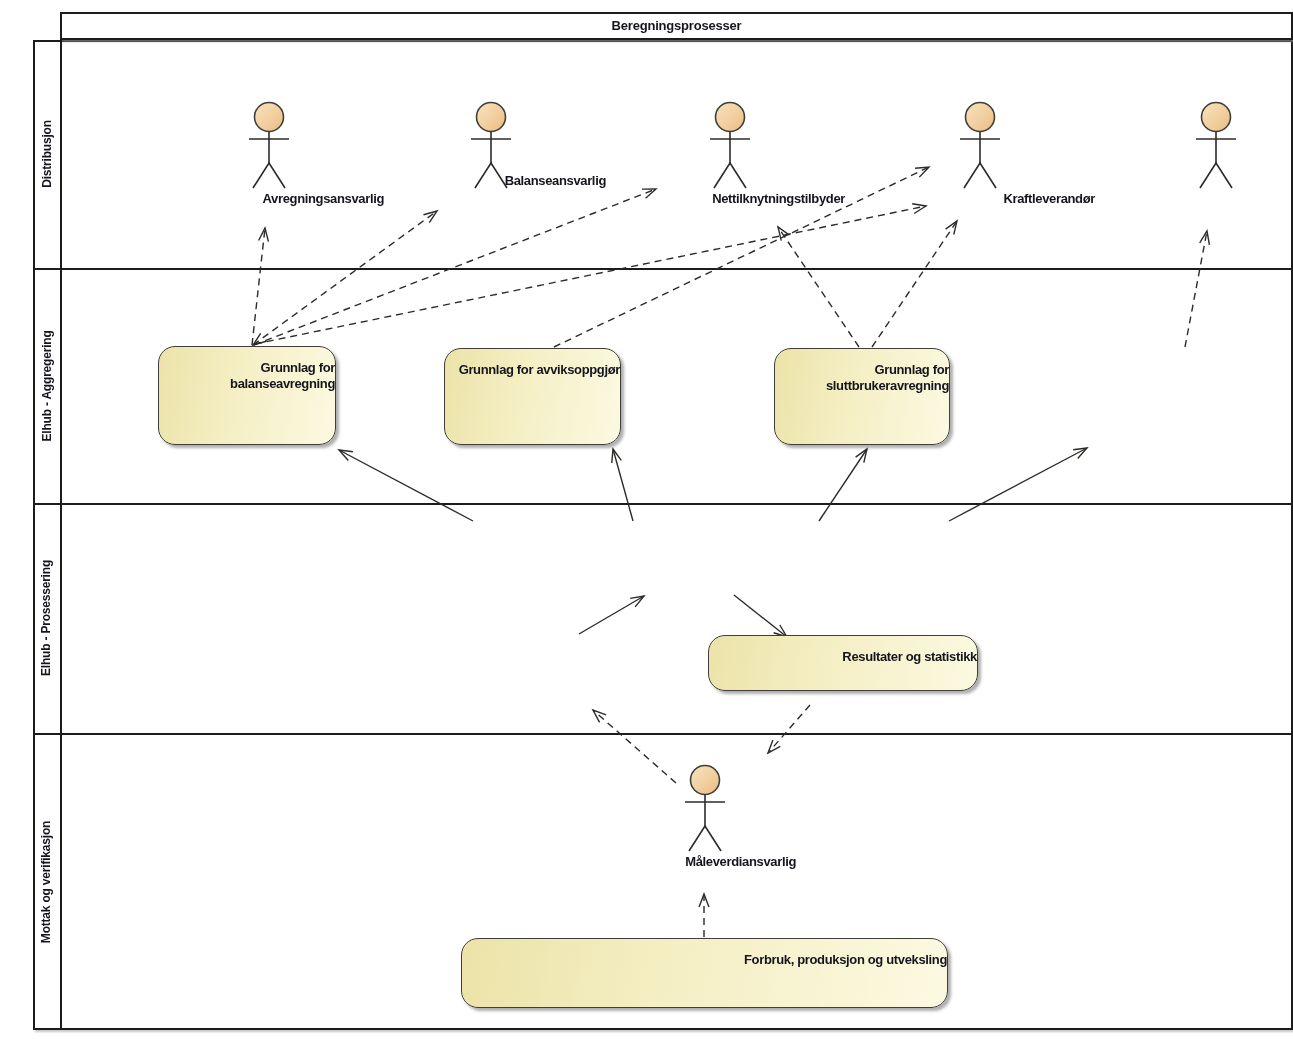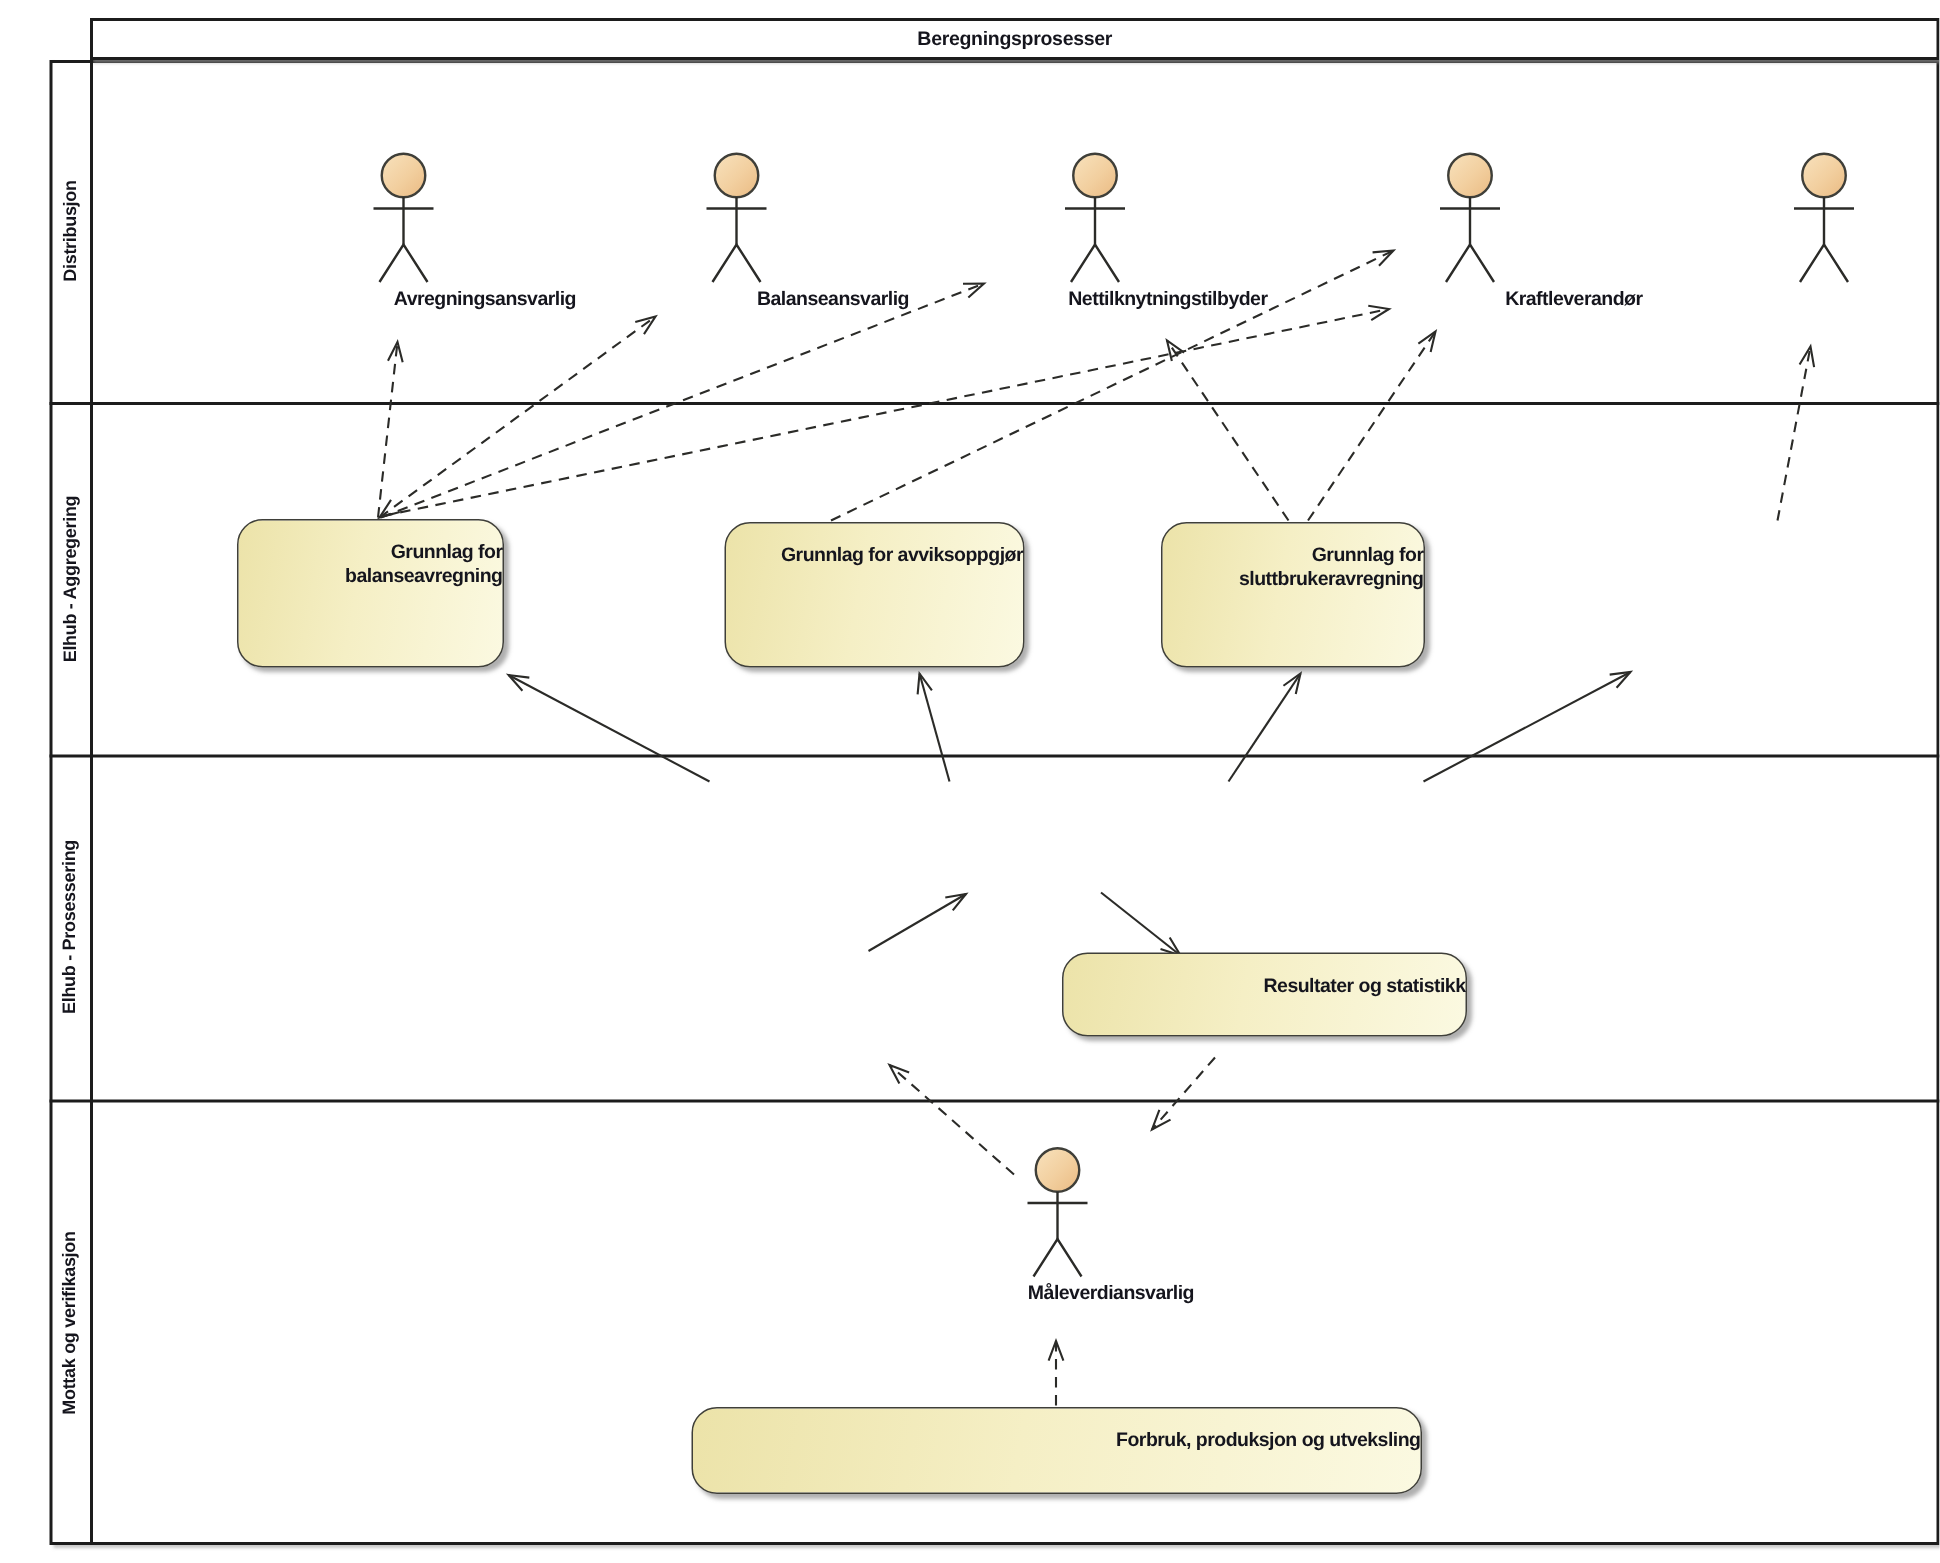--- a/index.html
+++ b/index.html
@@ -178,24 +178,24 @@
         <g stroke="#2b2b28" stroke-width="1.6" fill="none">
           <circle cx="684" cy="780" r="14.5" fill="url(#headGrad)" stroke="#3f3f39"></circle>
           <line x1="684" y1="794.5" x2="684" y2="826"></line>
           <line x1="664" y1="802" x2="704" y2="802"></line>
           <polyline points="668,851 684,826 700,851"></polyline>
         </g>
       </g>
   </svg>
 <div class="node-box" style="left: 137px; top: 346px; width: 178px; height: 99px;">Grunnlag for
 balanseavregning</div>
-    <div class="node-box" style="left: 462px; top: 348px; width: 200px; height: 97px;">Grunnlag for avviksoppgjør</div>
+    <div class="node-box" style="left: 423px; top: 348px; width: 177px; height: 97px;">Grunnlag for avviksoppgjør</div>
     <div class="node-box" style="left: 753px; top: 348px; width: 176px; height: 97px;">Grunnlag for
 sluttbrukeravregning</div>
     <div class="node-box" style="left: 687px; top: 635px; width: 270px; height: 56px;">Resultater og statistikk</div>
-    <div class="node-box" style="left: 440px; top: 938px; width: 487px; height: 58px;">Forbruk, produksjon og utveksling</div>
+    <div class="node-box" style="left: 440px; top: 938px; width: 487px; height: 70px;">Forbruk, produksjon og utveksling</div>
     <div class="actor-label" style="left: 133px; top: 191px;">Avregningsansvarlig</div>
-    <div class="actor-label" style="left: 355px; top: 191px;">Balanseansvarlig</div>
+    <div class="actor-label" style="left: 355px; top: 173px;">Balanseansvarlig</div>
     <div class="actor-label" style="left: 594px; top: 191px;">Nettilknytningstilbyder</div>
     <div class="actor-label" style="left: 844px; top: 191px;">Kraftleverandør</div>
     <div class="actor-label" style="left: 1080px; top: 191px;">NECS</div>
     <div class="actor-label" style="left: 545px; top: 854px;">Måleverdiansvarlig</div>
   </div>
 
 </body></html>

